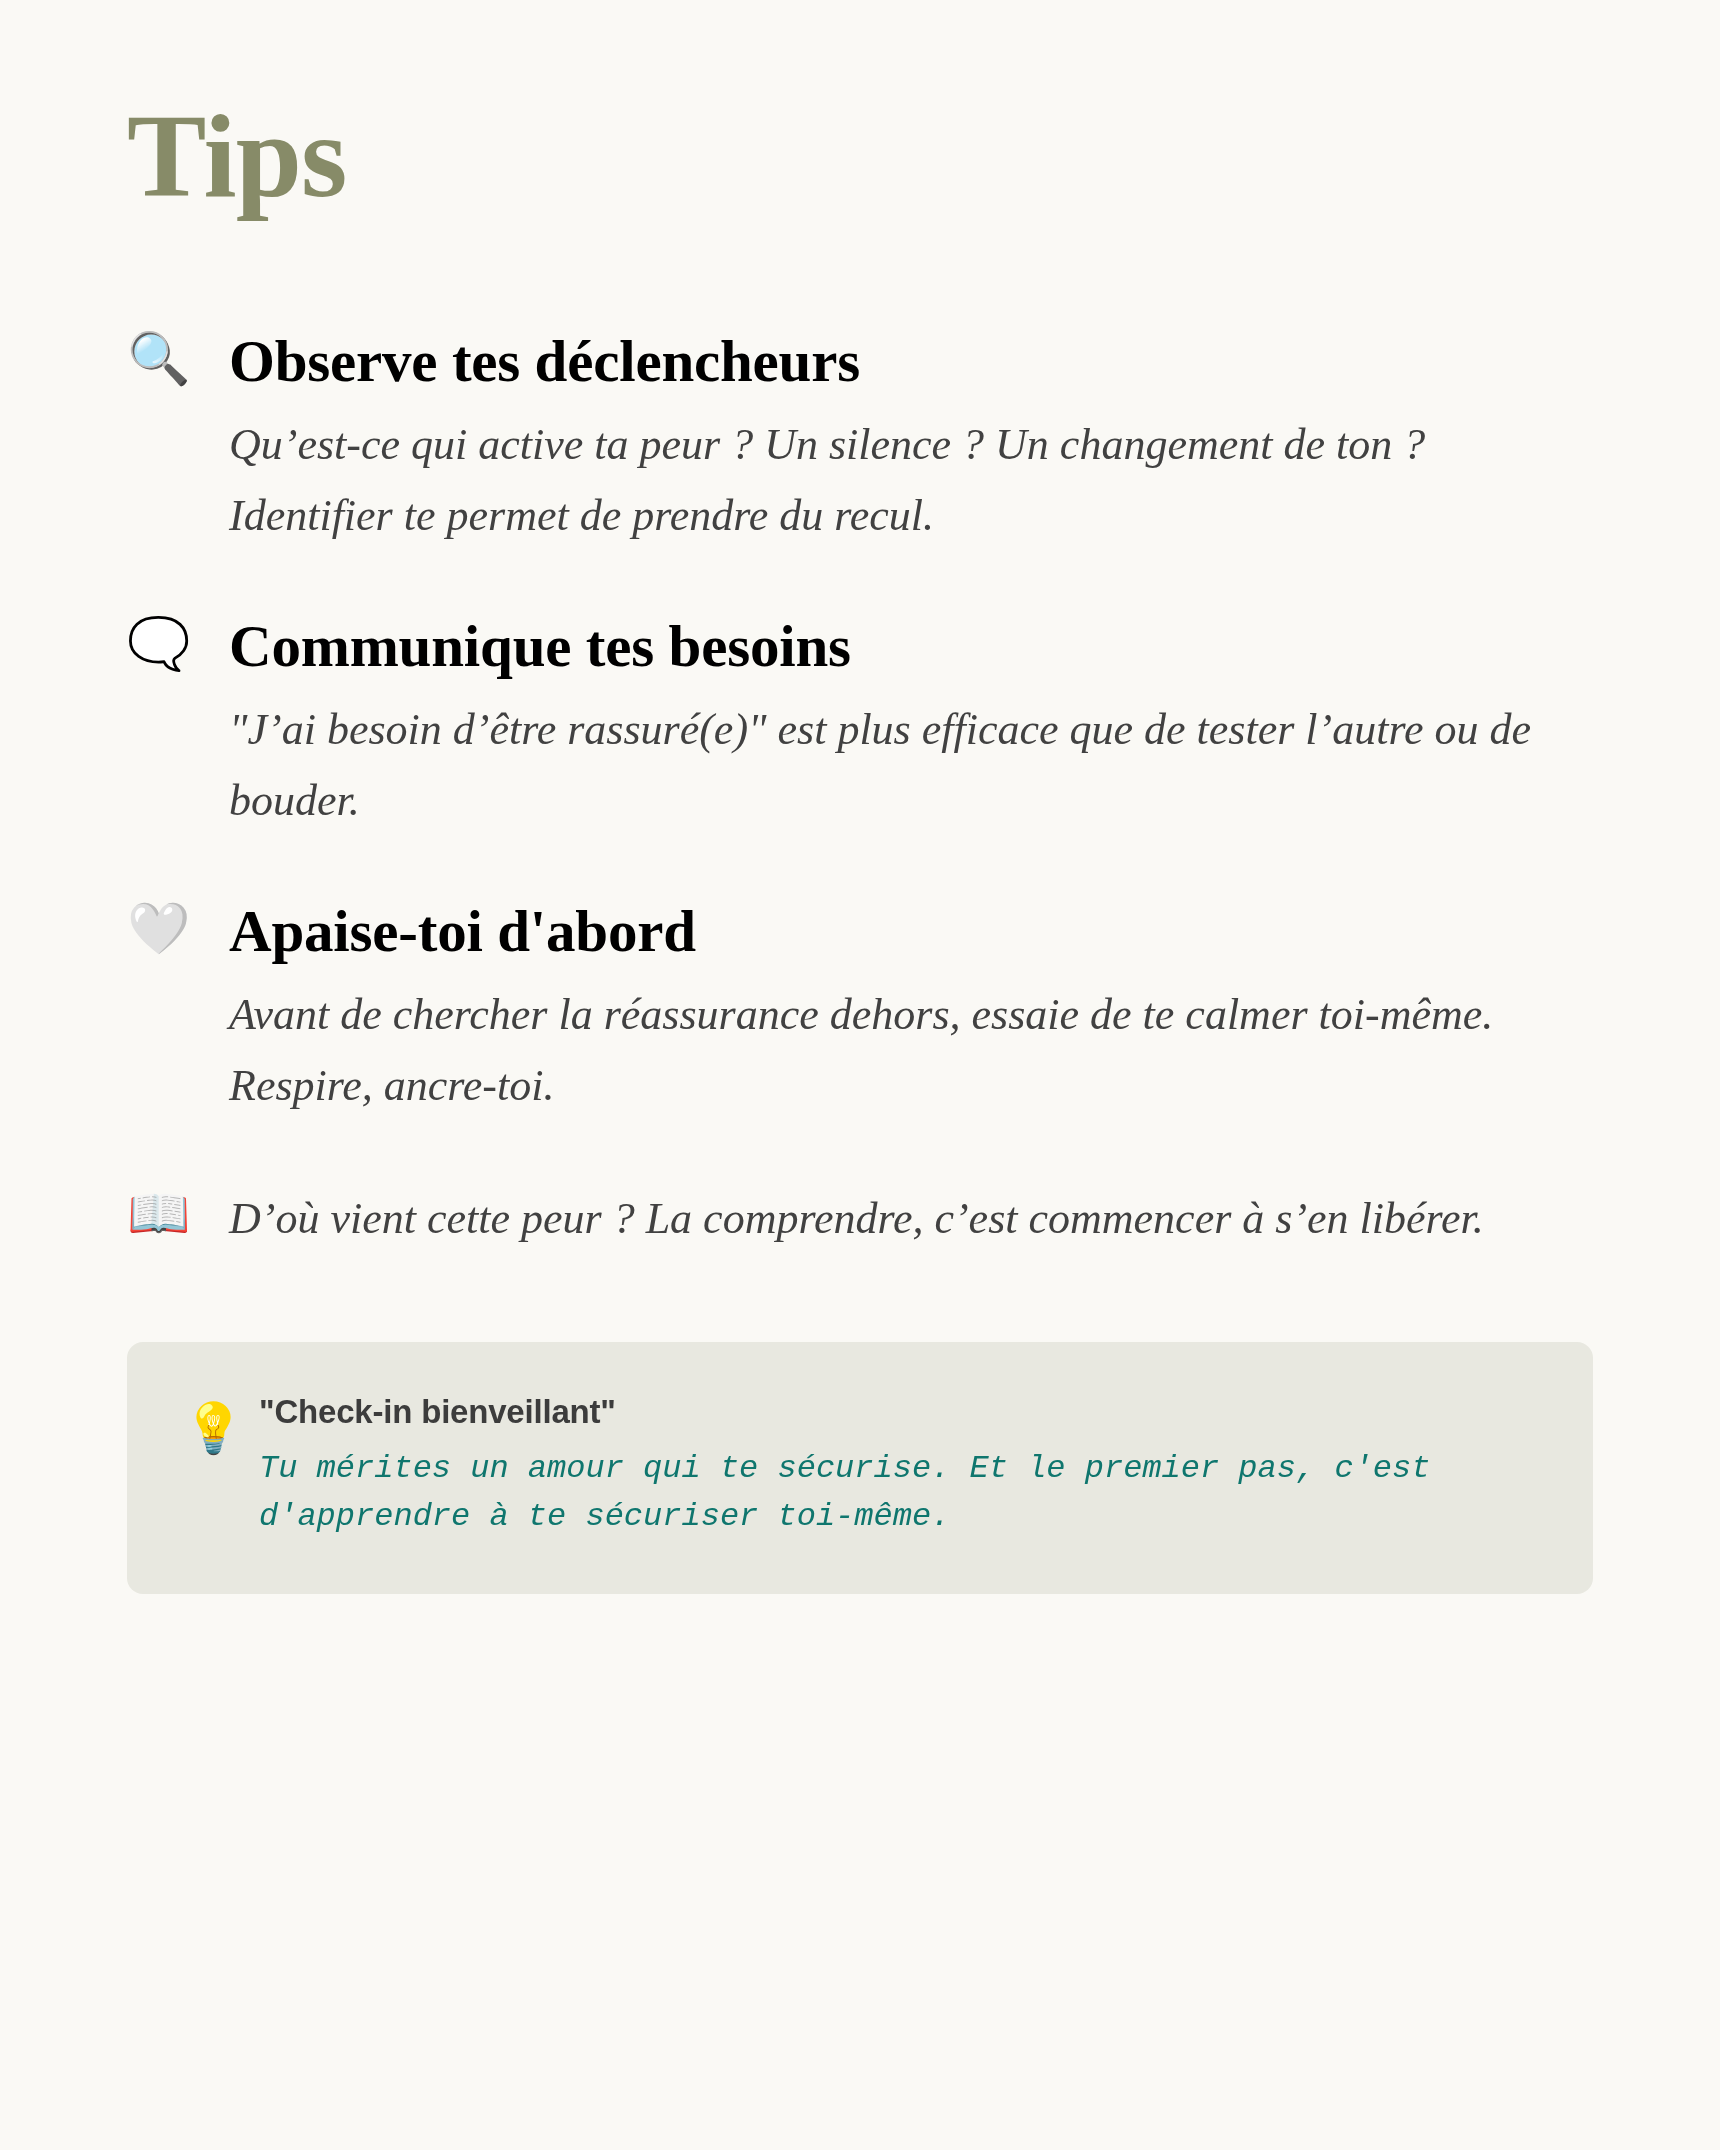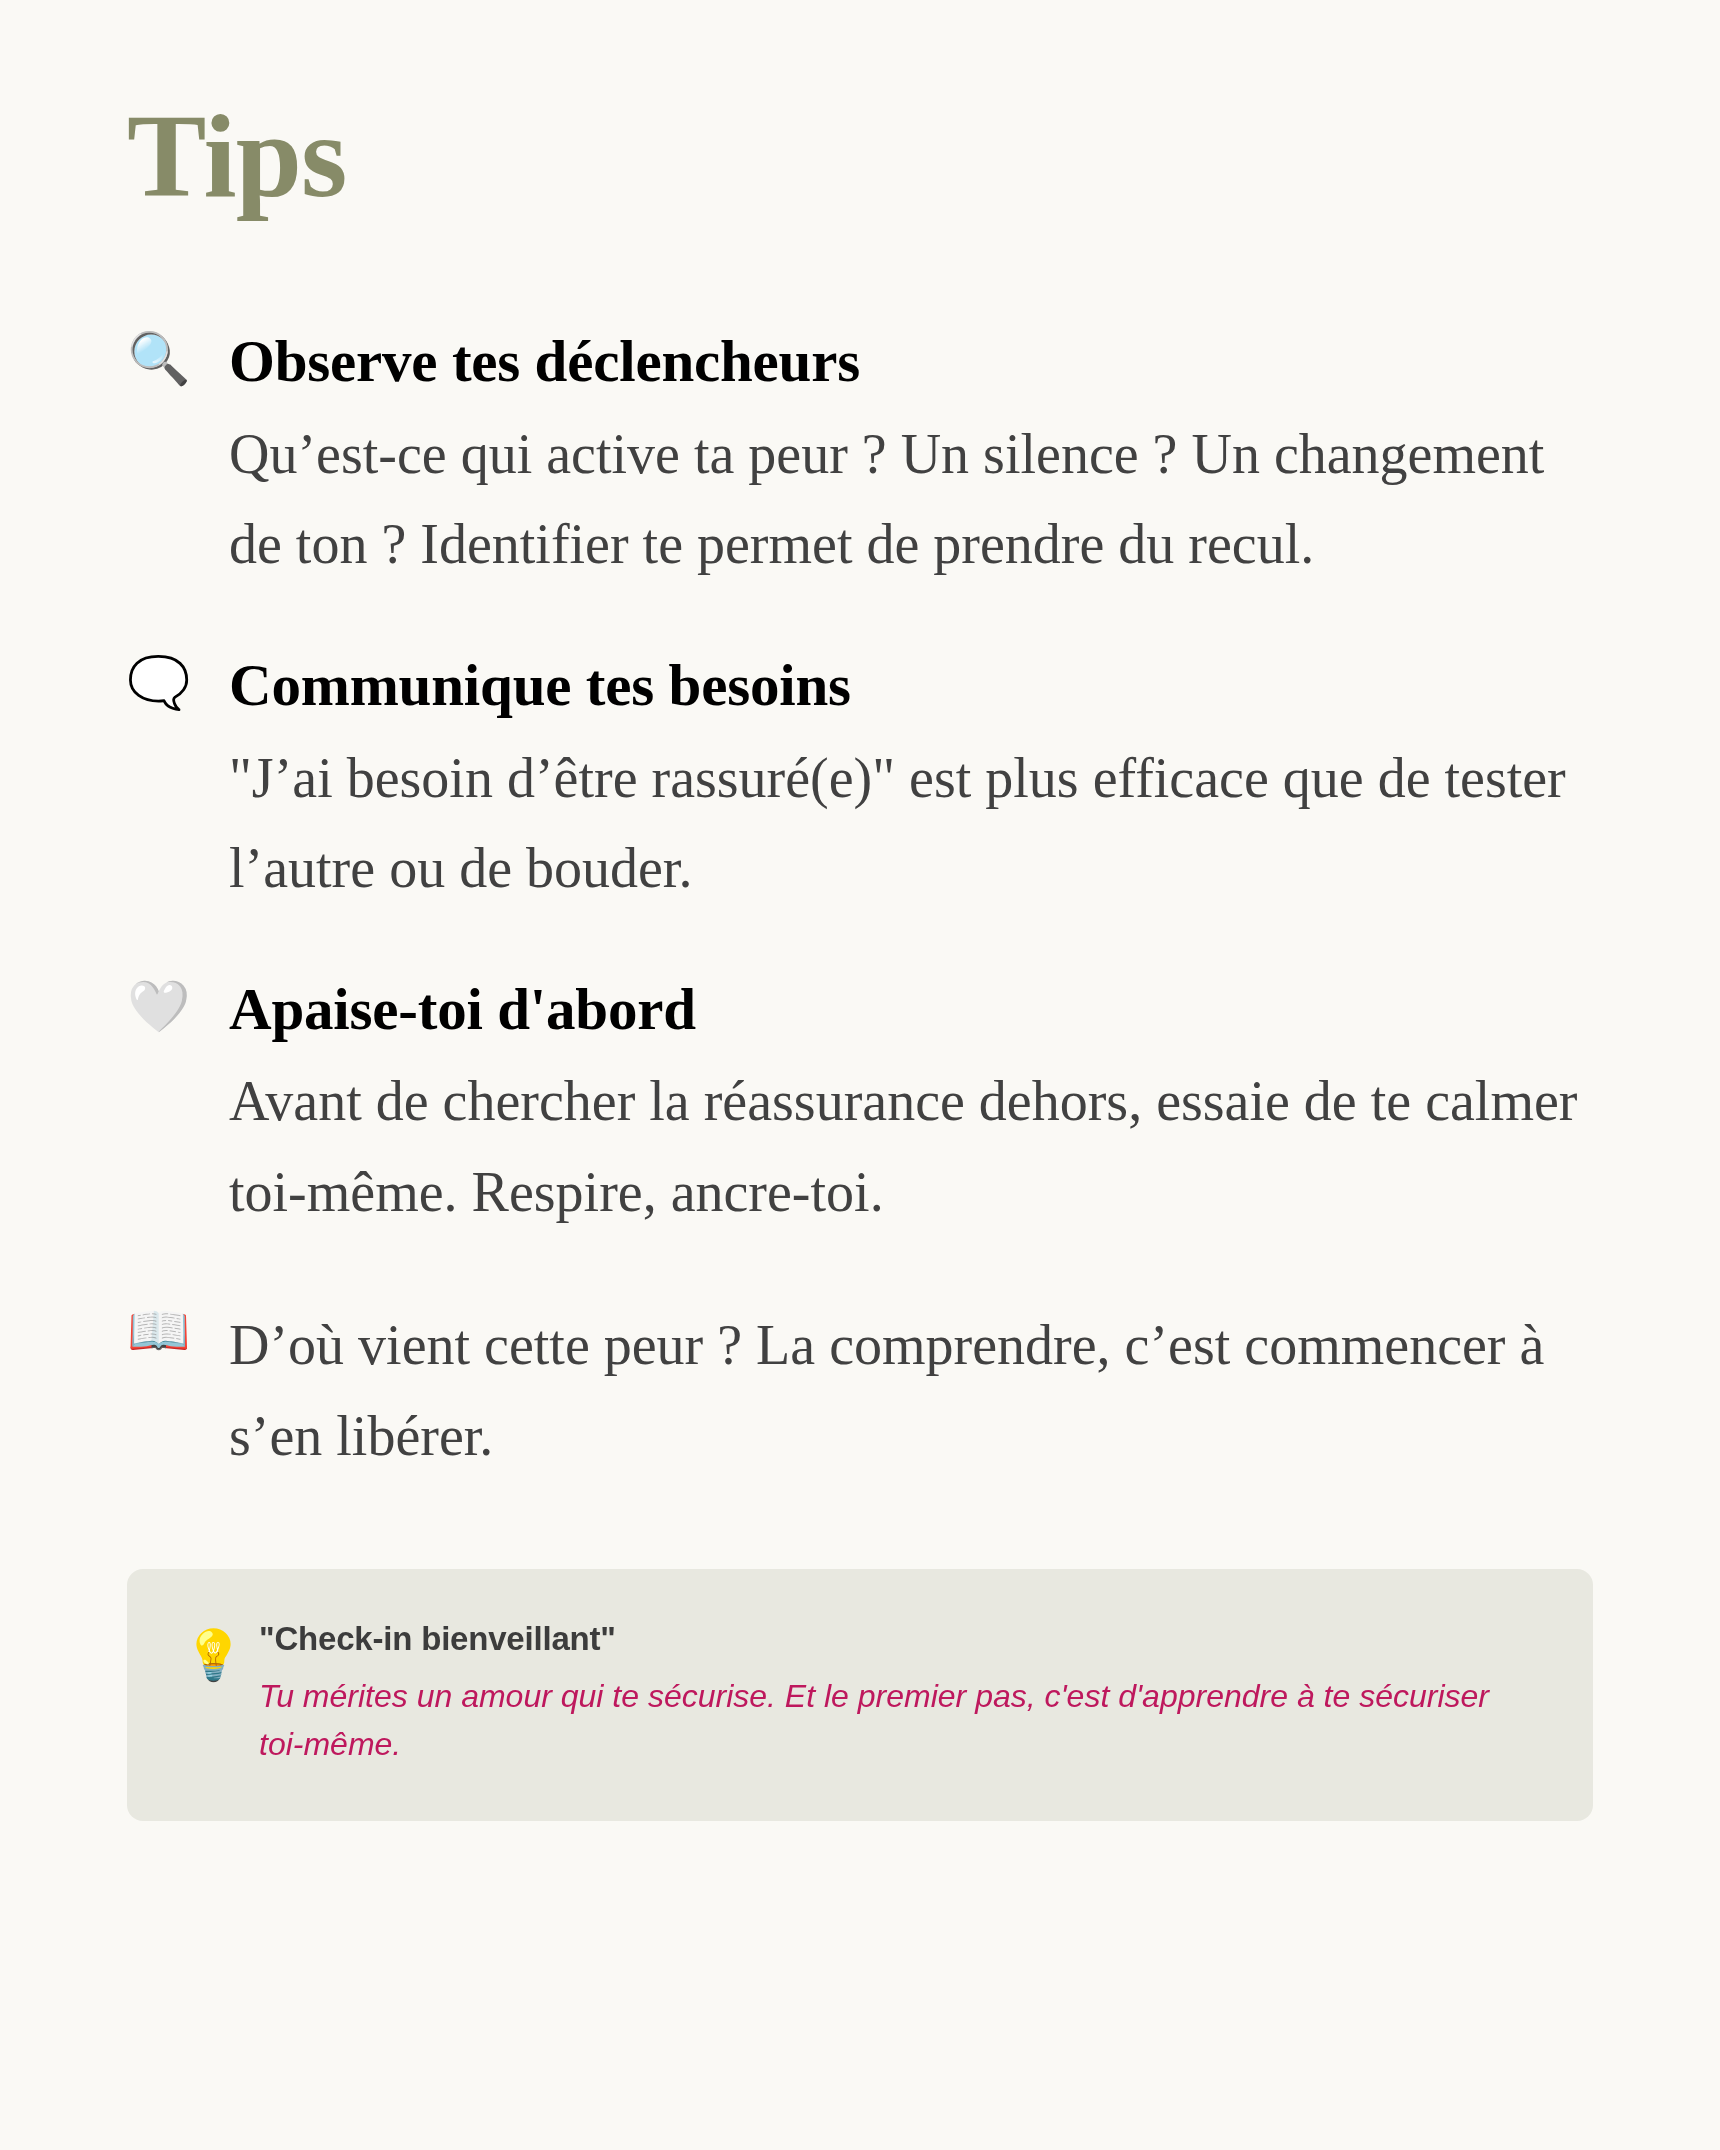--- a/index.html
+++ b/index.html
@@ -67,25 +67,26 @@
     font-size: 59px;
     font-weight: 700;
     line-height: 1.15;
     color: #000000;
     letter-spacing: -0.2px;
   }
 
   .tip-body {
     margin: 12.7px 0 0 0;
     font-family: "Liberation Serif", "DejaVu Serif", serif;
-    font-size: 56px;
+    font-size: 44px;
     font-weight: 400;
     line-height: 1.62;
     color: #414141;
     max-width: 1370px;
+    font-style: italic;
   }
 
   
   .callout {
     position: relative;
     margin-top: 88px;
     background: #e8e8e0;
     border-radius: 16px;
     padding: 49px 56px 49px 56px;
     display: flex;
@@ -113,26 +114,26 @@
     font-family: "Liberation Sans", "DejaVu Sans", sans-serif;
     font-size: 33px;
     font-weight: 700;
     line-height: 1.3;
     color: #3c3c3c;
     letter-spacing: -0.2px;
   }
 
   .callout-body {
     margin: 11px 0 4px 0;
-    font-family: Liberation Sans, sans-serif;
+    font-family: Liberation Mono, monospace;
     font-size: 32px;
     font-style: italic;
     font-weight: 400;
     line-height: 1.5;
-    color: #be185d;
+    color: #0f766e;
   }
 </style>
 </head>
 <body>
 
 <div class="page">
 
   <h1 class="page-title">Tips</h1>
 
   <ul class="tips-list">

